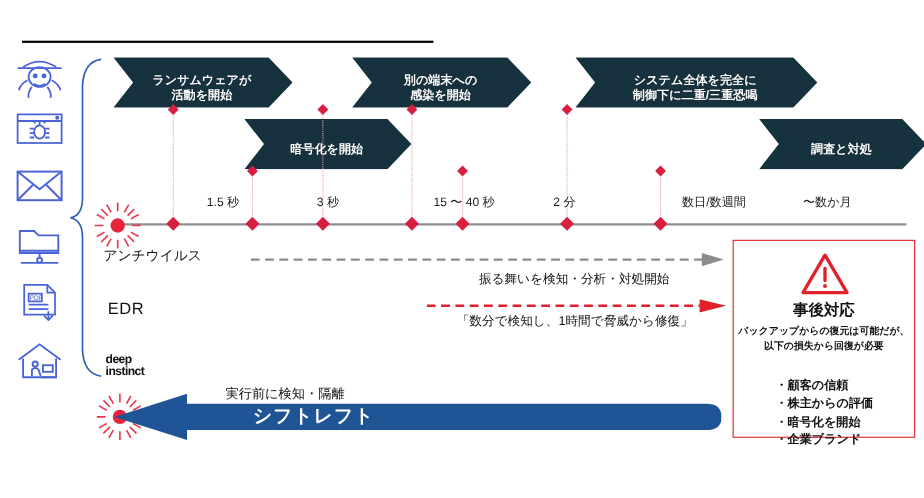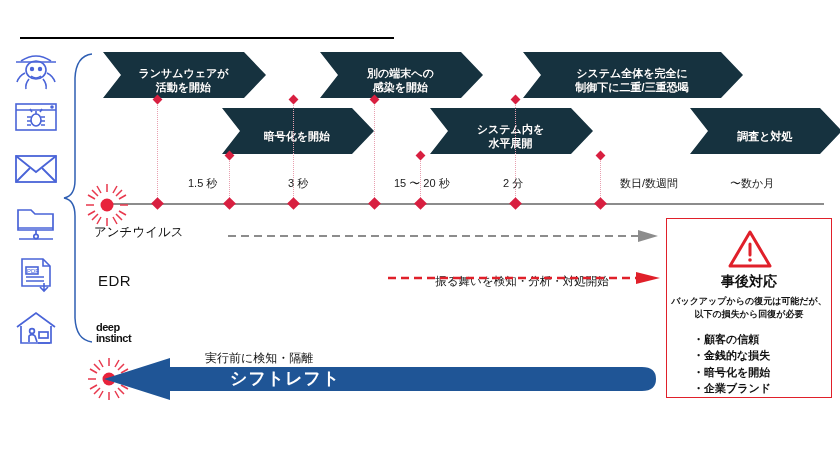--- a/index.html
+++ b/index.html
@@ -56,21 +56,21 @@
   
   .av-arrow{position:absolute;left:228px;top:230px;width:430px;height:12px;}
   .av-cap{
     position:absolute;left:236px;top:212px;width:420px;text-align:center;
     font-size:11.5px;color:#111;white-space:nowrap;
   }
 
   
   .edr-arrow{position:absolute;left:388px;top:272px;width:272px;height:12px;}
   .edr-cap1{
-    position:absolute;left:386px;top:274px;width:272px;text-align:center;
+    position:absolute;left:386px;top:246px;width:272px;text-align:center;
     font-size:11.5px;color:#111;white-space:nowrap;
   }
   .edr-cap2{
     position:absolute;left:380px;top:284px;width:285px;text-align:center;
     font-size:11.5px;color:#111;white-space:nowrap;
   }
   .edr-cap3{
     position:absolute;left:380px;top:301px;width:285px;text-align:center;
     font-size:11.5px;color:#111;white-space:nowrap;text-decoration:underline;
   }
@@ -98,21 +98,21 @@
   .redbox .tri{position:absolute;left:61px;top:10px;}
   .redbox .rb-title{
     position:absolute;left:0;top:54px;width:100%;text-align:center;
     font-size:14px;font-weight:bold;color:#111;
   }
   .redbox .rb-sub{
     position:absolute;left:0;top:76px;width:100%;text-align:center;
     font-size:9px;font-weight:bold;color:#111;line-height:1.45;
   }
   .redbox .rb-list{
-    position:absolute;left:26px;top:112px;margin:0;padding:0;list-style:none;
+    position:absolute;left:26px;top:112px;margin:12px;padding:0;list-style:none;
     font-size:11px;font-weight:bold;color:#111;line-height:1.48;
   }
   .redbox .rb-list li::before{content:"・";}
 </style>
 </head>
 <body>
 
 <div id="stage">
 
   <div class="title-rule"></div>
@@ -198,24 +198,20 @@
 感染を開始</span>
   </div>
   <div class="chev" style="left:523px;top:52px;width:220px;text-align:center;">
     <span>システム全体を完全に
 制御下に二重/三重恐喝</span>
   </div>
 
   <div class="chev" style="left:222px;top:108px;width:152px;">
     <span>暗号化を開始</span>
   </div>
-  <div class="chev" style="left:430px;top:108px;width:163px;">
-    <span>システム内を
-水平展開</span>
-  </div>
   <div class="chev" style="left:690px;top:108px;width:152px;">
     <span>調査と対処</span>
   </div>
 
   <div class="axis"></div>
 
   <div class="tick" style="left:157px;top:98px;height:104px;"></div>
   <div class="tick" style="left:229px;top:154px;height:48px;"></div>
   <div class="tick" style="left:293px;top:98px;height:104px;"></div>
   <div class="tick" style="left:374px;top:98px;height:104px;"></div>
@@ -234,21 +230,21 @@
   <div class="diam" style="left:154px;top:96px;width:7px;height:7px;"></div>
   <div class="diam" style="left:290px;top:96px;width:7px;height:7px;"></div>
   <div class="diam" style="left:371px;top:96px;width:7px;height:7px;"></div>
   <div class="diam" style="left:226px;top:152px;width:7px;height:7px;"></div>
   <div class="diam" style="left:417px;top:152px;width:7px;height:7px;"></div>
   <div class="diam" style="left:512px;top:96px;width:7px;height:7px;"></div>
   <div class="diam" style="left:597px;top:152px;width:7px;height:7px;"></div>
 
   <div class="tlabel" style="left:188px;top:176px;">1.5 秒</div>
   <div class="tlabel" style="left:288px;top:176px;">3 秒</div>
-  <div class="tlabel" style="left:394px;top:176px;">15 〜 20 秒</div>
+  <div class="tlabel" style="left:394px;top:176px;">15 〜 40 秒</div>
   <div class="tlabel" style="left:503px;top:176px;">2 分</div>
   <div class="tlabel" style="left:620px;top:176px;">数日/数週間</div>
   <div class="tlabel" style="left:730px;top:176px;">〜数か月</div>
 
   <svg class="burst" style="left:84px;top:182px;" viewBox="0 0 46 46">
     <g stroke="#e8394e" stroke-width="1.5">
       <path d="M23 2 v8 M23 36 v8 M2 23 h8 M36 23 h8
                M8 8 l6 6 M32 32 l6 6 M38 8 l-6 6 M14 32 l-6 6"></path>
       <path d="M13 4 l4 7 M33 4 l-4 7 M4 13 l7 4 M42 13 l-7 4
                M4 33 l7 -4 M42 33 l-7 -4 M13 42 l4 -7 M33 42 l-4 -7"></path>
@@ -261,20 +257,21 @@
     <path d="M0 6 H412" stroke="#8c8c8c" stroke-width="2" stroke-dasharray="8 5" fill="none"></path>
     <path d="M410 0 L430 6 L410 12 Z" fill="#8c8c8c"></path>
   </svg>
 
   <div class="rowlabel edr" style="left:98px;top:272px;">EDR</div>
   <div class="edr-cap1">振る舞いを検知・分析・対処開始</div>
   <svg class="edr-arrow" viewBox="0 0 272 12">
     <path d="M0 6 H250" stroke="#e0202a" stroke-width="2.4" stroke-dasharray="8 5" fill="none"></path>
     <path d="M248 0 L272 6 L248 12 Z" fill="#e0202a"></path>
   </svg>
+  <div class="edr-cap2">「数分で検知し、1時間で脅威から修復」</div>
 
   <div class="di">
     <span class="l1">deep</span>
     <span class="l2">instinct</span>
   </div>
 
   <svg class="burst" style="left:86px;top:356px;" viewBox="0 0 46 46">
     <g stroke="#e8394e" stroke-width="1.5">
       <path d="M23 2 v8 M23 36 v8 M2 23 h8 M36 23 h8
                M8 8 l6 6 M32 32 l6 6 M38 8 l-6 6 M14 32 l-6 6"></path>
@@ -294,19 +291,19 @@
     <svg class="tri" width="44" height="40" viewBox="0 0 44 40">
       <path d="M22 3 L42 37 L2 37 Z" fill="none" stroke="#e0202a" stroke-width="3" stroke-linejoin="round"></path>
       <path d="M22 15 v11" stroke="#e0202a" stroke-width="3" stroke-linecap="round"></path>
       <circle cx="22" cy="31" r="1.8" fill="#e0202a"></circle>
     </svg>
     <div class="rb-title">事後対応</div>
     <div class="rb-sub" style="white-space:pre-line;">バックアップからの復元は可能だが、
 以下の損失から回復が必要</div>
     <ul class="rb-list">
       <li>顧客の信頼</li>
-      <li>金銭的な損失</li>
+      <li>株主からの評価</li>
       <li>暗号化を開始</li>
       <li>企業ブランド</li>
     </ul>
   </div>
 
 </div>
 
 </body></html>

